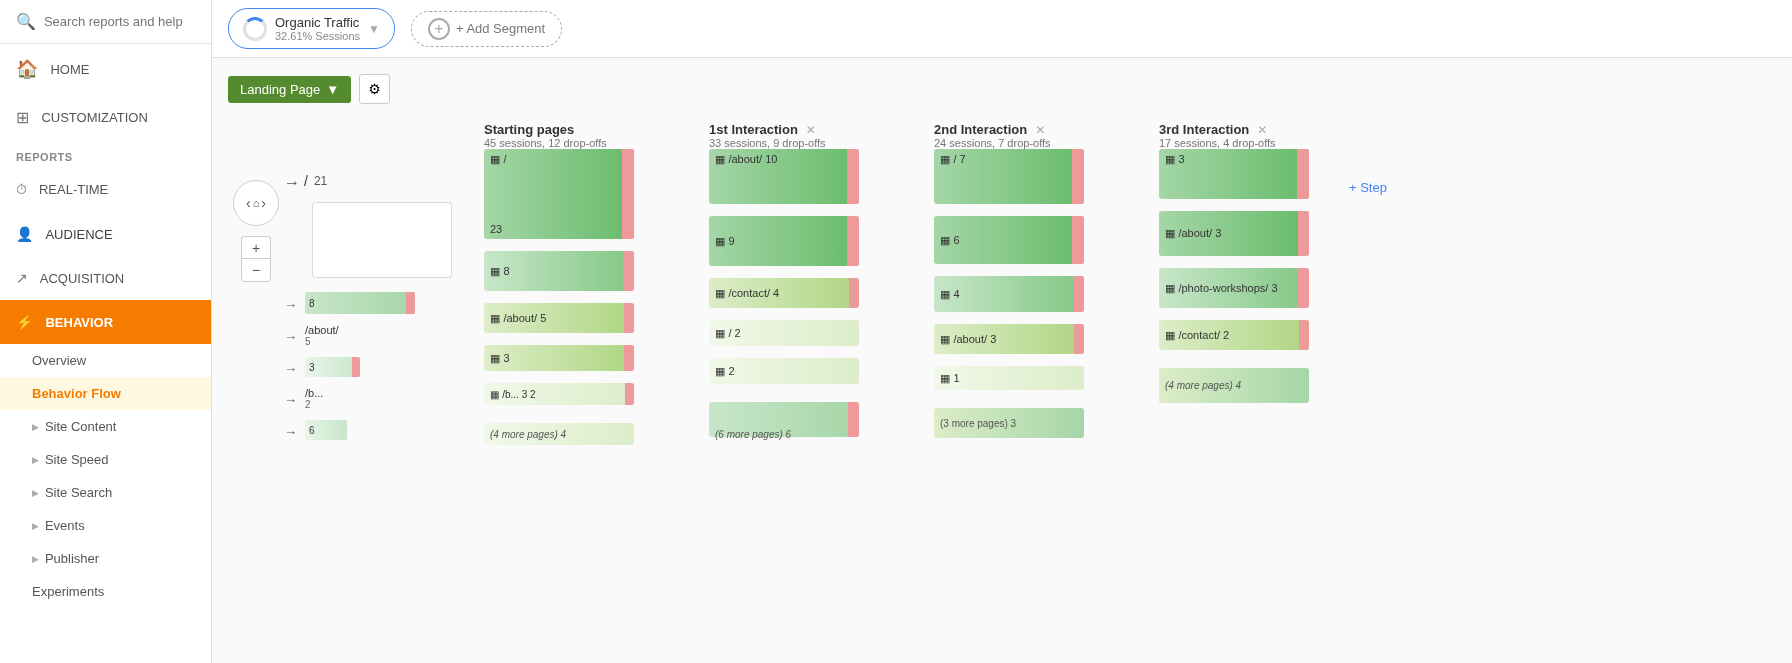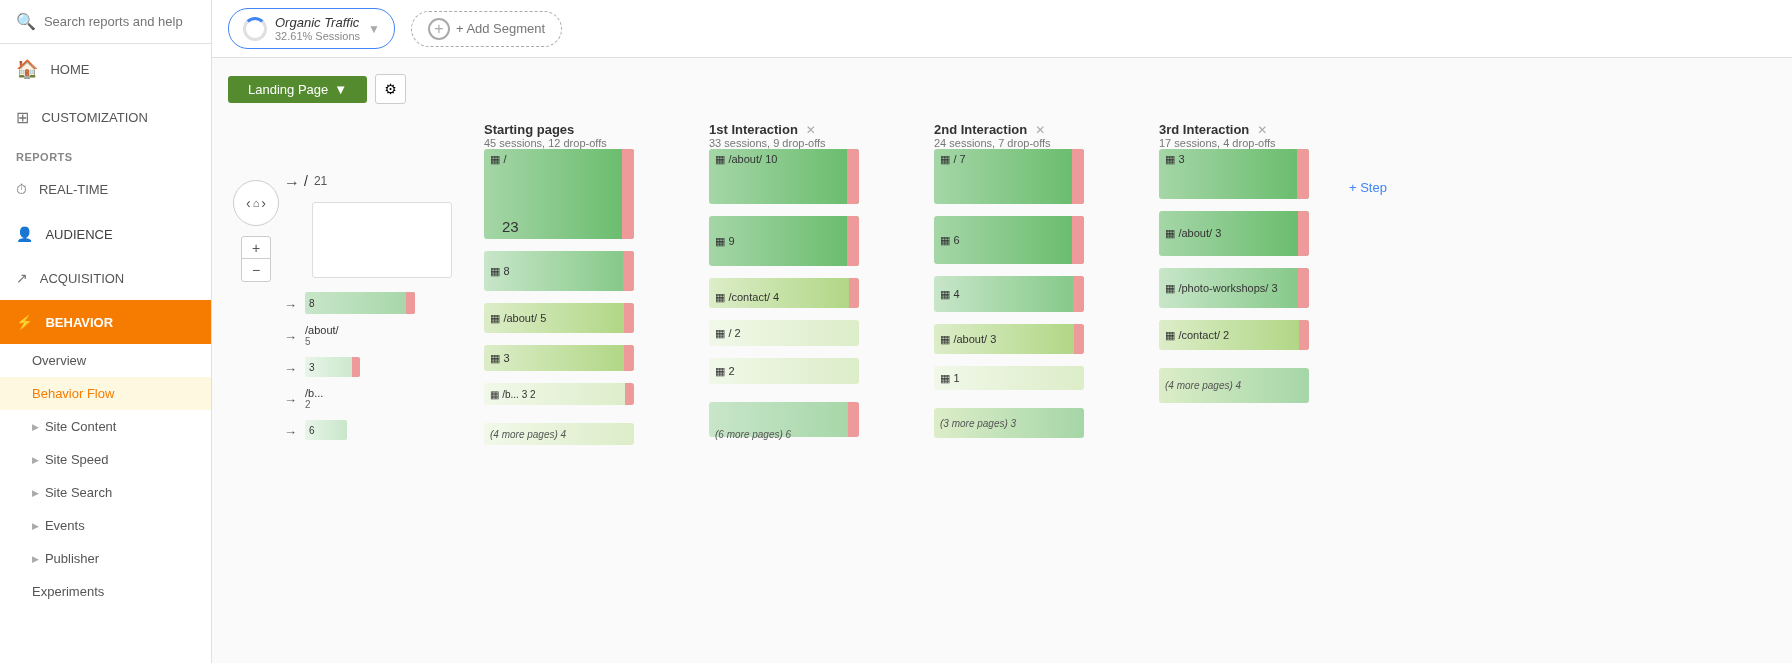--- a/index.html
+++ b/index.html
@@ -53,21 +53,21 @@
     .nav-sub-item {
       display: flex;
       align-items: center;
       padding: 9px 16px 9px 32px;
       cursor: pointer;
       color: #555;
       font-size: 13px;
     }
     .nav-sub-item.active {
       color: #f57c00;
-      font-weight: 400;
+      font-weight: 700;
       background: #fff8e1;
     }
     .nav-item.active-section {
       background: #f57c00;
       color: #fff;
     }
     .expand-arrow {
       font-size: 9px;
       color: #aaa;
       margin-right: 6px;
@@ -156,21 +156,21 @@
       gap: 8px;
       margin-bottom: 16px;
     }
     .landing-page-btn {
       display: flex;
       align-items: flex-start;
       background: #558b2f;
       color: #fff;
       border: none;
       border-radius: 3px;
-      padding: 6px 20px;
+      padding: 6px 12px;
       font-size: 13px;
       cursor: pointer;
       gap: 6px;
     }
     .gear-btn {
       background: #fff;
       border: 1px solid #ccc;
       border-radius: 3px;
       padding: 6px 8px;
       cursor: pointer;
@@ -341,21 +341,21 @@
     <span>Experiments</span>
   </div>
 </div>
 
 <div id="main">
 
   <div class="segment-bar">
     <div class="segment-chip">
       <div class="circle-loader"></div>
       <div>
-        <div style="font-size:13px;color:#333;font-weight:500;font-style:italic;">Organic Traffic</div>
+        <div style="font-size:13px;color:#333;font-weight:500;">Organic Traffic</div>
         <div style="font-size:11px;color:#888;">32.61% Sessions</div>
       </div>
       <span style="color:#aaa;font-size:12px;">▼</span>
     </div>
     <div class="add-segment">
       <div class="plus-circle">+</div>
       <span>+ Add Segment</span>
     </div>
   </div>
 
@@ -442,21 +442,21 @@
         <div class="col-wrapper" style="width:170px;margin-right:55px;">
           <div class="col-header">
             <div class="col-title">Starting pages</div>
             <div class="col-stats">45 sessions, 12 drop-offs</div>
           </div>
           <div class="col-content">
 
             <div class="flow-node">
               <div style="background:linear-gradient(to right,#a5d6a7,#66bb6a);width:150px;height:90px;border-radius:3px;display:flex;align-items:flex-start;padding:4px 6px;position:relative;">
                 <span style="font-size:11px;color:#333;">▦ /</span>
-                <div style="position:absolute;bottom:4px;left:18px;font-size:15px;color:#333;">23</div>
+                <div style="position:absolute;bottom:4px;left:6px;font-size:11px;color:#333;">23</div>
                 <div style="position:absolute;right:0;top:0;bottom:0;width:12px;background:#ef9a9a;border-radius:0 3px 3px 0;"></div>
               </div>
             </div>
             <div class="flow-node">
               <div style="background:linear-gradient(to right,#c8e6c9,#81c784);width:150px;height:40px;border-radius:3px;display:flex;align-items:center;padding:4px 6px;position:relative;">
                 <span style="font-size:11px;color:#333;">▦ 8</span>
                 <div style="position:absolute;right:0;top:0;bottom:0;width:11px;background:#ef9a9a;border-radius:0 3px 3px 0;"></div>
               </div>
             </div>
             <div class="flow-node">
@@ -500,21 +500,21 @@
                 <div style="position:absolute;right:0;top:0;bottom:0;width:12px;background:#ef9a9a;border-radius:0 3px 3px 0;"></div>
               </div>
             </div>
             <div class="flow-node">
               <div style="background:linear-gradient(to right,#a5d6a7,#66bb6a);width:150px;height:50px;border-radius:3px;display:flex;align-items:center;padding:4px 6px;position:relative;">
                 <span style="font-size:11px;color:#333;">▦ 9</span>
                 <div style="position:absolute;right:0;top:0;bottom:0;width:12px;background:#ef9a9a;border-radius:0 3px 3px 0;"></div>
               </div>
             </div>
             <div class="flow-node">
-              <div style="background:linear-gradient(to right,#dcedc8,#aed581);width:150px;height:30px;border-radius:3px;display:flex;align-items:flex-end;padding:4px 6px;position:relative;">
+              <div style="background:linear-gradient(to right,#dcedc8,#aed581);width:150px;height:30px;border-radius:3px;display:flex;align-items:center;padding:4px 6px;position:relative;">
                 <span style="font-size:11px;color:#333;">▦ /contact/ 4</span>
                 <div style="position:absolute;right:0;top:0;bottom:0;width:10px;background:#ef9a9a;border-radius:0 3px 3px 0;"></div>
               </div>
             </div>
             <div class="flow-node">
               <div style="background:linear-gradient(to right,#f1f8e9,#dcedc8);width:150px;height:26px;border-radius:3px;display:flex;align-items:center;padding:4px 6px;">
                 <span style="font-size:11px;color:#333;">▦ / 2</span>
               </div>
             </div>
             <div class="flow-node">
@@ -564,21 +564,21 @@
                 <div style="position:absolute;right:0;top:0;bottom:0;width:10px;background:#ef9a9a;border-radius:0 3px 3px 0;"></div>
               </div>
             </div>
             <div class="flow-node">
               <div style="background:linear-gradient(to right,#f1f8e9,#dcedc8);width:150px;height:24px;border-radius:3px;display:flex;align-items:center;padding:4px 6px;">
                 <span style="font-size:11px;color:#333;">▦ 1</span>
               </div>
             </div>
             <div class="flow-node" style="margin-top:6px;">
               <div style="background:linear-gradient(to right,#dcedc8,#a5d6a7);width:150px;height:30px;border-radius:3px;display:flex;align-items:center;padding:4px 6px;">
-                <span style="font-size:10px;color:#555;font-style:italic;">(3 more pages) 3</span>
+                <span style="font-size:10px;color:#555;">(3 more pages) 3</span>
               </div>
             </div>
           </div>
         </div>
 
         <div class="col-wrapper" style="width:170px;margin-right:20px;">
           <div class="col-header">
             <div style="display:flex;align-items:center;gap:4px;">
               <div class="col-title">3rd Interaction</div>
               <span class="close-x">✕</span>

